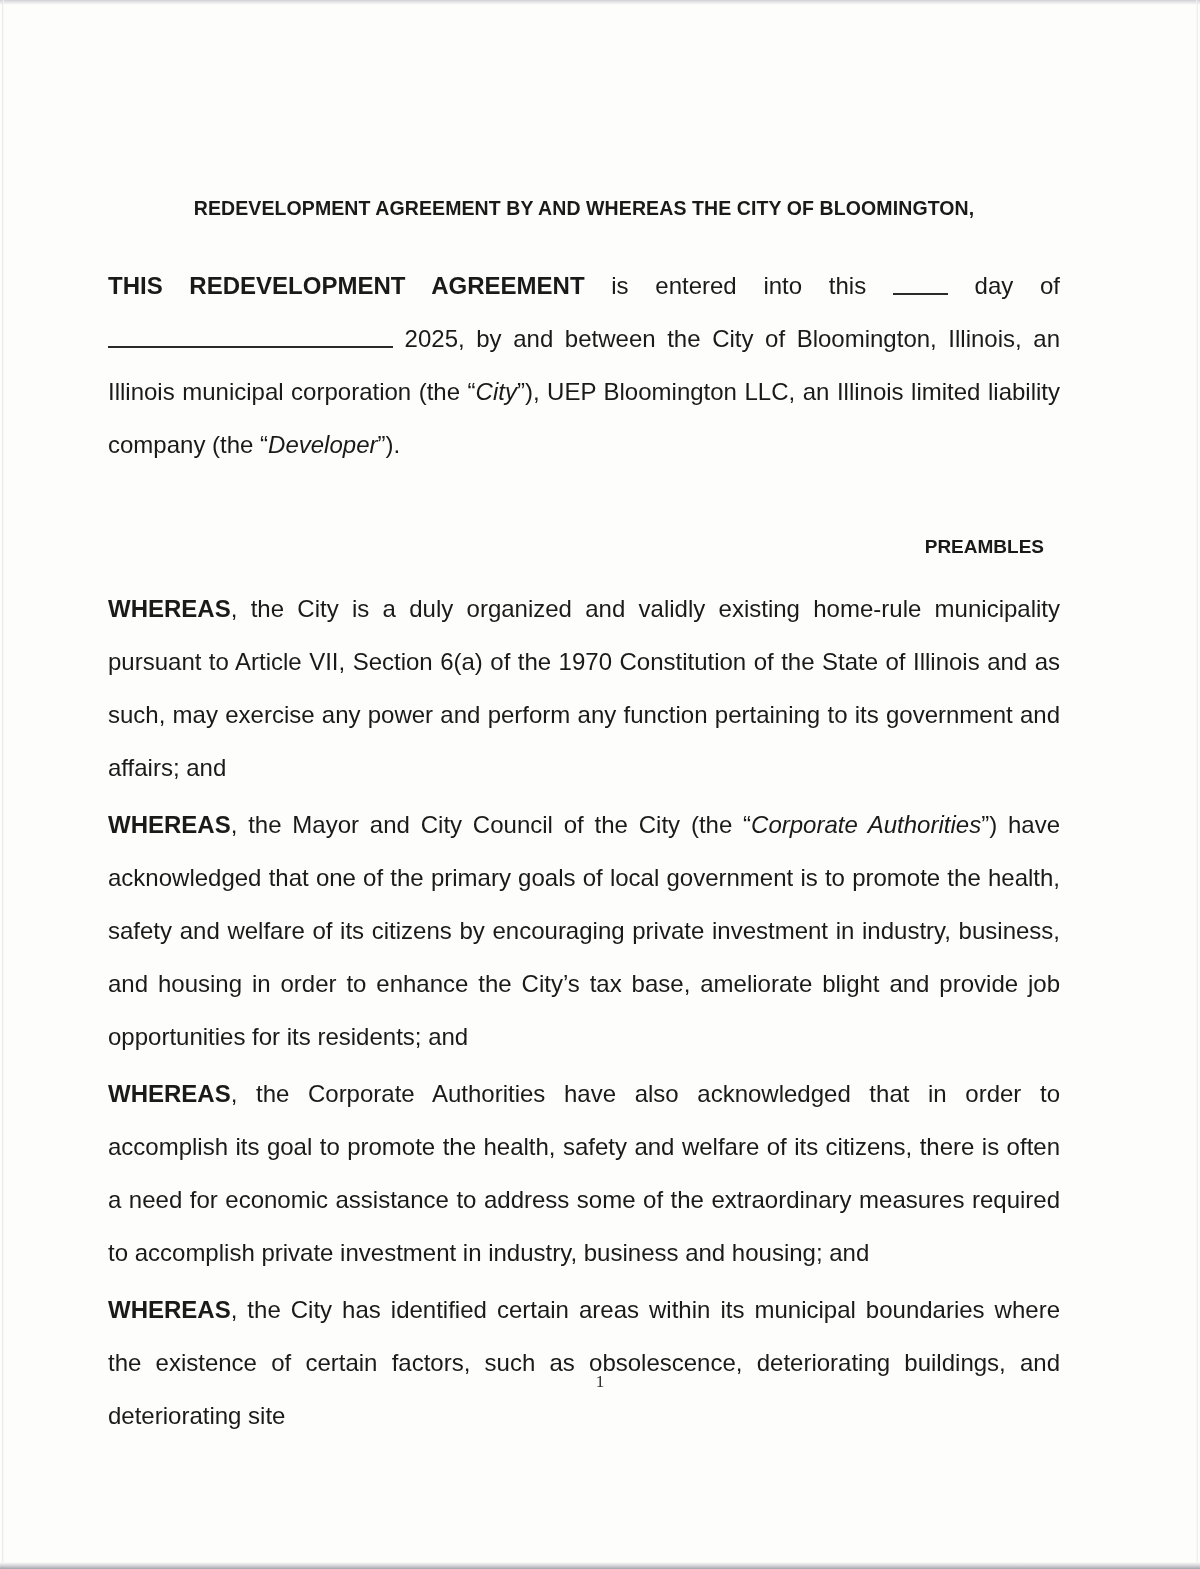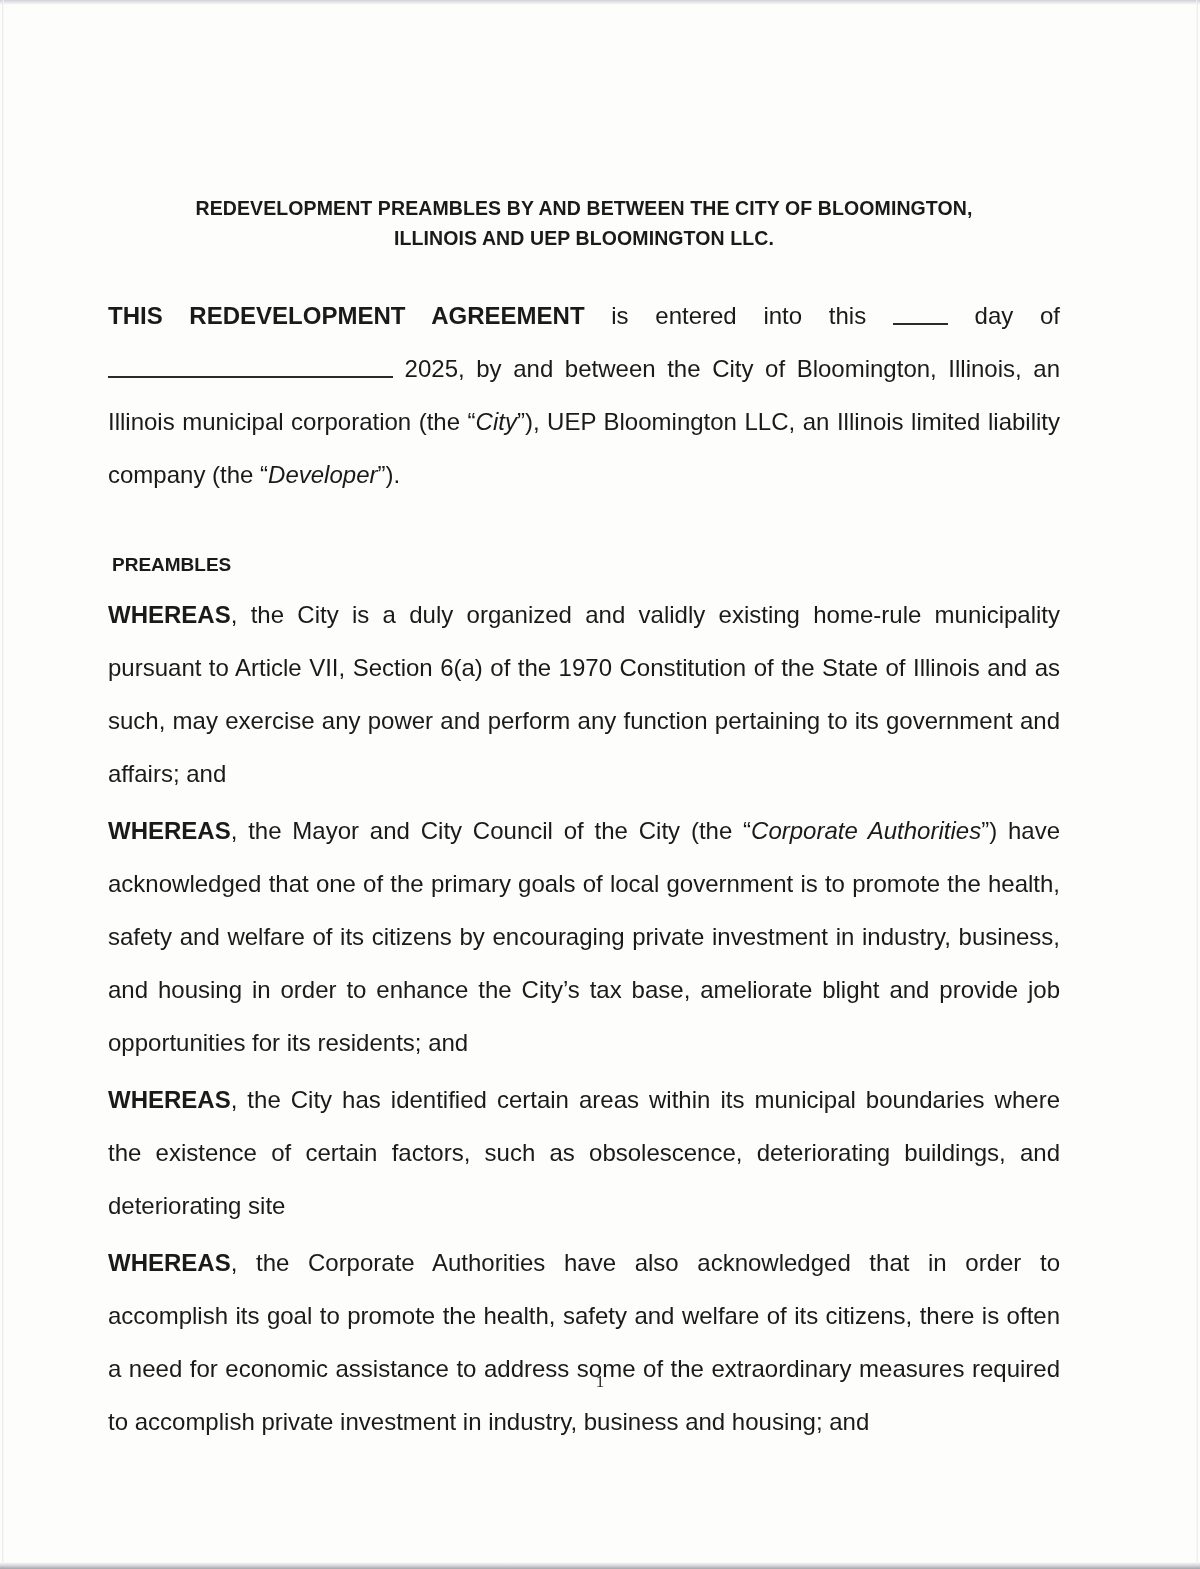--- a/index.html
+++ b/index.html
@@ -83,26 +83,26 @@
     text-justify: inter-word;
   }
 
   .para-intro { padding-top: 36px; }
   .para-w1 { padding-top: 2px; }
   .para-w2 { padding-top: 4px; }
   .para-w3 { padding-top: 4px; }
   .para-w4 { padding-top: 4px; }
 
   .section-heading {
-    margin: 4px;
+    margin: 16px;
     padding-top: 45px;
     padding-bottom: 2px;
     font-size: 19px;
     font-weight: bold;
-    text-align: left;
+    text-align: right;
     line-height: 30px;
   }
 
   b, .bold { font-weight: bold; }
   i, .ital { font-style: italic; }
 
   
   .blank {
     display: inline-block;
     border-bottom: 2px solid #2a2a2a;
@@ -130,33 +130,32 @@
 <div class="page">
 
   <div class="scan-edge-top"></div>
   <div class="scan-edge-left"></div>
   <div class="scan-edge-right"></div>
   <div class="scan-edge-bottom"></div>
 
   <div class="content">
 
     <h1 class="doc-title">
-      <span>REDEVELOPMENT PREAMBLES BY AND BETWEEN THE CITY OF BLOOMINGTON,</span><br>
-      <span>ILLINOIS AND UEP BLOOMINGTON LLC.</span>
+      <span>REDEVELOPMENT AGREEMENT BY AND WHEREAS THE CITY OF BLOOMINGTON,</span><br>
     </h1>
 
     <p class="para para-intro"><b>THIS REDEVELOPMENT AGREEMENT</b><span> is entered into this </span><span class="blank blank-day"></span><span> day of </span><span class="blank blank-date"></span><span> 2025, by and between the City of Bloomington, Illinois, an Illinois municipal corporation (the “</span><i>City</i><span>”), UEP Bloomington LLC, an Illinois limited liability company (the “</span><i>Developer</i><span>”).</span></p>
 
     <h2 class="section-heading">PREAMBLES</h2>
 
     <p class="para para-w1"><b>WHEREAS</b><span>, the City is a duly organized and validly existing home-rule municipality pursuant to Article VII, Section 6(a) of the 1970 Constitution of the State of Illinois and as such, may exercise any power and perform any function pertaining to its government and affairs; and</span></p>
 
     <p class="para para-w2"><b>WHEREAS</b><span>, the Mayor and City Council of the City (the “</span><i>Corporate Authorities</i><span>”) have acknowledged that one of the primary goals of local government is to promote the health, safety and welfare of its citizens by encouraging private investment in industry, business, and housing in order to enhance the City’s tax base, ameliorate blight and provide job opportunities for its residents; and</span></p>
 
+    <p class="para para-w3"><b>WHEREAS</b><span>, the Corporate Authorities have also acknowledged that in order to accomplish its goal to promote the health, safety and welfare of its citizens, there is often a need for economic assistance to address some of the extraordinary measures required to accomplish private investment in industry, business and housing; and</span></p>
+
     <p class="para para-w4"><b>WHEREAS</b><span>, the City has identified certain areas within its municipal boundaries where the existence of certain factors, such as obsolescence, deteriorating buildings, and deteriorating site</span></p>
-
-    <p class="para para-w3"><b>WHEREAS</b><span>, the Corporate Authorities have also acknowledged that in order to accomplish its goal to promote the health, safety and welfare of its citizens, there is often a need for economic assistance to address some of the extraordinary measures required to accomplish private investment in industry, business and housing; and</span></p>
 
   </div>
 
   <div class="page-number">1</div>
 
 </div>
 
 </body></html>

